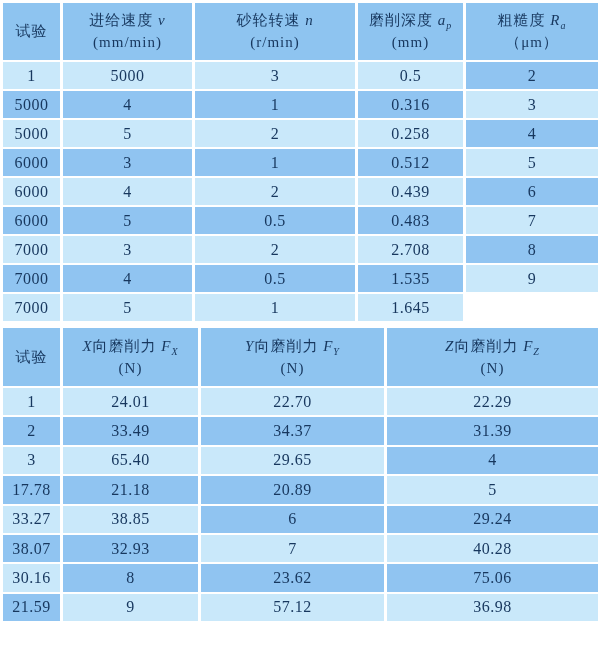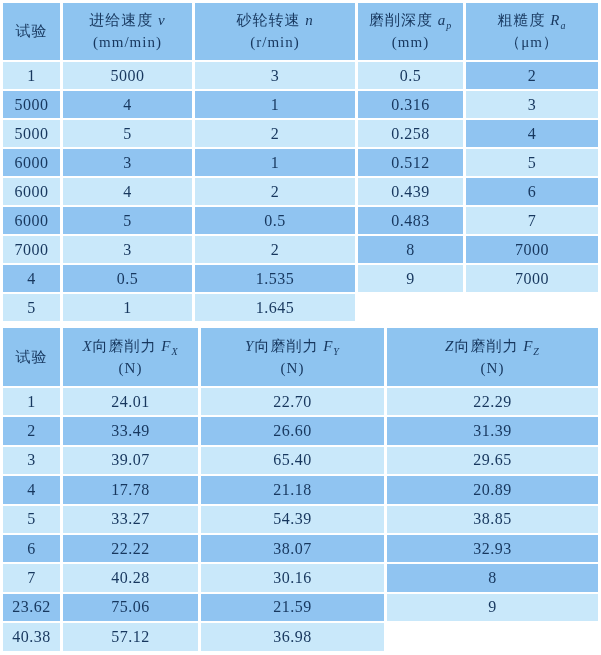--- a/index.html
+++ b/index.html
@@ -85,20 +85,21 @@
       <div class="cell light">0.439</div>
       <div class="cell dark">6</div>
       <div class="cell dark">6000</div>
       <div class="cell dark">5</div>
       <div class="cell dark">0.5</div>
       <div class="cell dark">0.483</div>
       <div class="cell light">7</div>
       <div class="cell light">7000</div>
       <div class="cell light">3</div>
       <div class="cell light">2</div>
+      <div class="cell light">2.708</div>
       <div class="cell dark">8</div>
       <div class="cell dark">7000</div>
       <div class="cell dark">4</div>
       <div class="cell dark">0.5</div>
       <div class="cell dark">1.535</div>
       <div class="cell light">9</div>
       <div class="cell light">7000</div>
       <div class="cell light">5</div>
       <div class="cell light">1</div>
       <div class="cell light">1.645</div>
@@ -116,43 +117,40 @@
       <div class="cell hdr">
         <div class="hl"><span class="it">Z</span><span>向磨削力 </span><span class="it">F</span><sub class="it">Z</sub></div>
         <div class="hl">(N)</div>
       </div>
       <div class="cell light">1</div>
       <div class="cell light">24.01</div>
       <div class="cell light">22.70</div>
       <div class="cell light">22.29</div>
       <div class="cell dark">2</div>
       <div class="cell dark">33.49</div>
-      <div class="cell dark">26.60</div>
+      <div class="cell dark">34.37</div>
       <div class="cell dark">31.39</div>
       <div class="cell light">3</div>
-      <div class="cell light">39.07</div>
       <div class="cell light">65.40</div>
       <div class="cell light">29.65</div>
       <div class="cell dark">4</div>
       <div class="cell dark">17.78</div>
       <div class="cell dark">21.18</div>
       <div class="cell dark">20.89</div>
       <div class="cell light">5</div>
       <div class="cell light">33.27</div>
-      <div class="cell light">54.39</div>
       <div class="cell light">38.85</div>
       <div class="cell dark">6</div>
-      <div class="cell dark">22.22</div>
+      <div class="cell dark">29.24</div>
       <div class="cell dark">38.07</div>
       <div class="cell dark">32.93</div>
       <div class="cell light">7</div>
       <div class="cell light">40.28</div>
       <div class="cell light">30.16</div>
       <div class="cell dark">8</div>
       <div class="cell dark">23.62</div>
       <div class="cell dark">75.06</div>
       <div class="cell dark">21.59</div>
       <div class="cell light">9</div>
-      <div class="cell light">40.38</div>
       <div class="cell light">57.12</div>
       <div class="cell light">36.98</div>
     </div>
 </div>
 
 </body></html>

